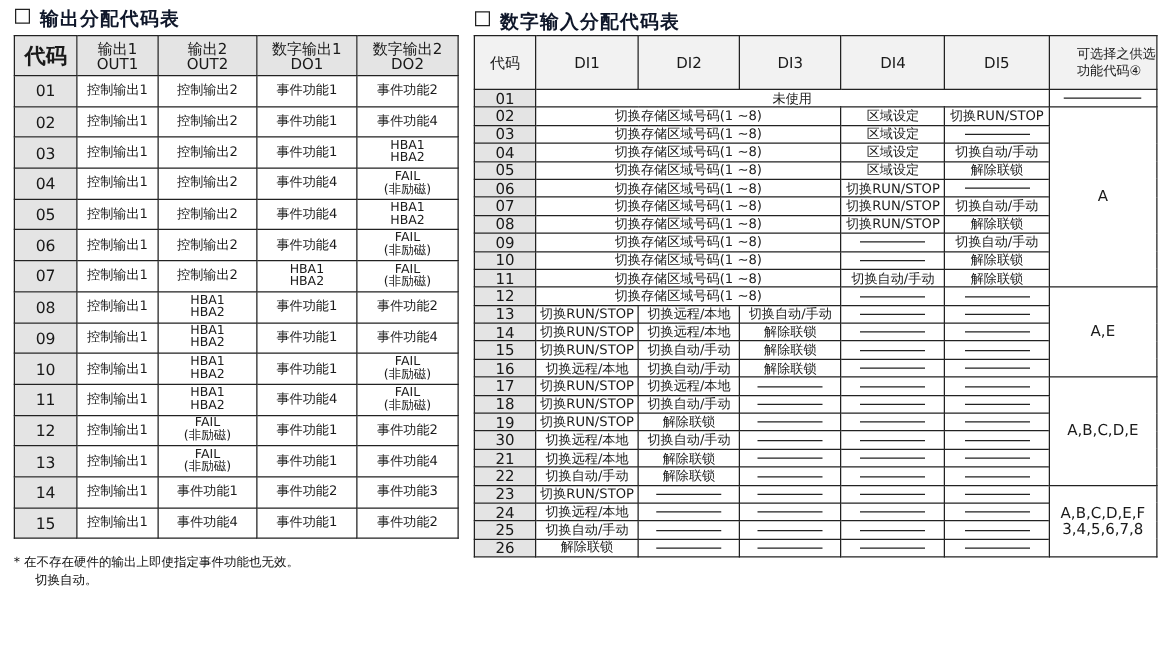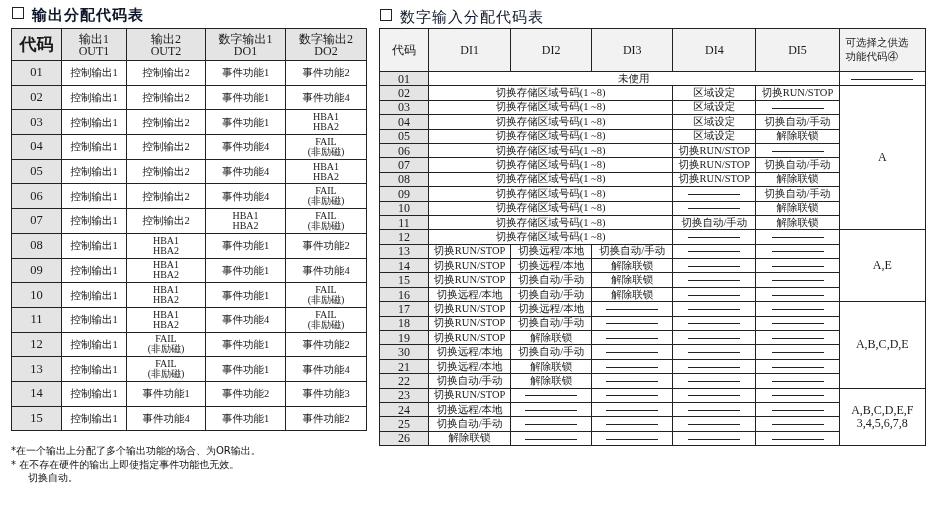--- a/index.html
+++ b/index.html
@@ -1,35 +1,35 @@
 <!DOCTYPE html>
 <html><head>
 <meta charset="utf-8">
 <style>
   html,body{margin:0;padding:0;background:#ffffff;}
   body{width:939px;height:528px;position:relative;overflow:hidden;font-family:"DejaVu Sans","Liberation Sans",sans-serif;color:#1a1a1a;}
   .title{position:absolute;font-weight:bold;font-size:15px;letter-spacing:1px;color:#0f172a;}
   .title .box{display:inline-block;width:10px;height:10px;border:1.5px solid #222;margin-right:8px;vertical-align:1px;}
   #left-title{left:12px;top:6px;}
-  #right-title{left:380px;top:8px;font-weight:normal;}
-  table{border-collapse:collapse;position:absolute;table-layout:fixed;font-family:Liberation Serif, serif;}
+  #right-title{left:380px;top:8px;font-weight:bold;}
+  table{border-collapse:collapse;position:absolute;table-layout:fixed;}
   td,th{padding:0;text-align:center;vertical-align:middle;overflow:hidden;white-space:nowrap;}
   
   #out-table{left:11px;top:28px;width:355px;}
   #out-table th,#out-table td{border:1px solid #222;}
   #out-table th{background:#e4e4e4;font-weight:normal;font-size:12px;line-height:12px;height:31px;}
   #out-table th.code-h{font-size:17px;font-weight:bold;}
   #out-table td{font-size:10.5px;line-height:11px;height:23.7px;}
   #out-table td.code{background:#e4e4e4;font-size:12.5px;}
   #out-table td.two{font-size:10px;line-height:10px;margin-top:14px;}
   
   #di-table{left:379px;top:28px;width:547px;}
   #di-table th,#di-table td{border:1px solid #222;}
   #di-table th{background:#f2f2f2;font-weight:normal;font-size:12px;height:42px;}
-  #di-table th.opt{font-size:10.5px;line-height:14px;text-align:left;padding-left:6px;}
+  #di-table th.opt{font-size:10.5px;line-height:14px;text-align:left;padding-left:22px;}
   #di-table td{font-size:10.5px;height:13.4px;line-height:12px;background:#fff;}
   #di-table td.code{background:#e4e4e4;font-size:12px;}
   #di-table td.opt-cell{font-size:12px;line-height:13px;}
   .dash{display:inline-block;width:52px;border-top:1px solid #222;vertical-align:middle;}
   .dash.w{width:62px;}
   
   #notes{position:absolute;left:11px;top:444px;font-size:10px;line-height:13.5px;color:#111;}
   #notes div{white-space:nowrap;}
   #notes .indent{padding-left:17px;}
 </style>
@@ -158,21 +158,20 @@
         <td class="code">15</td>
         <td>控制输出1</td>
         <td>事件功能4</td>
         <td>事件功能1</td>
         <td>事件功能2</td>
       </tr>
     </tbody>
 </table>
 
 <div id="notes">
-  <div>*在一个输出上分配了多个输出功能的场合、为OR输出。</div>
   <div>* 在不存在硬件的输出上即使指定事件功能也无效。</div>
   <div class="indent">切换自动。</div>
 </div>
 
 <div id="right-title" class="title"><span class="box"></span><span>数字输入分配代码表</span></div>
 
 <table id="di-table">
   <colgroup>
       <col style="width:46px">
       <col style="width:77px">

